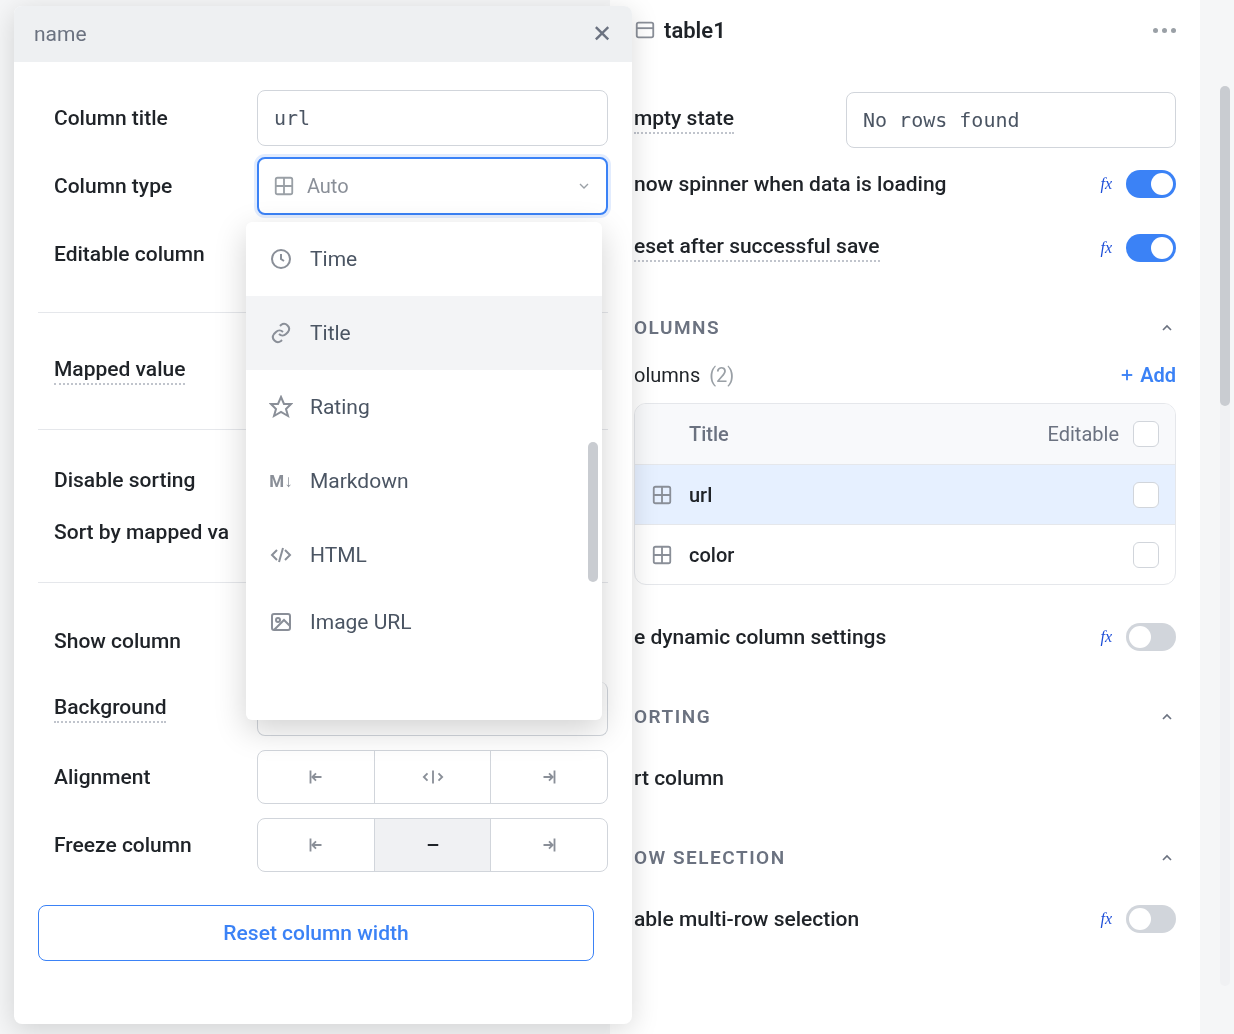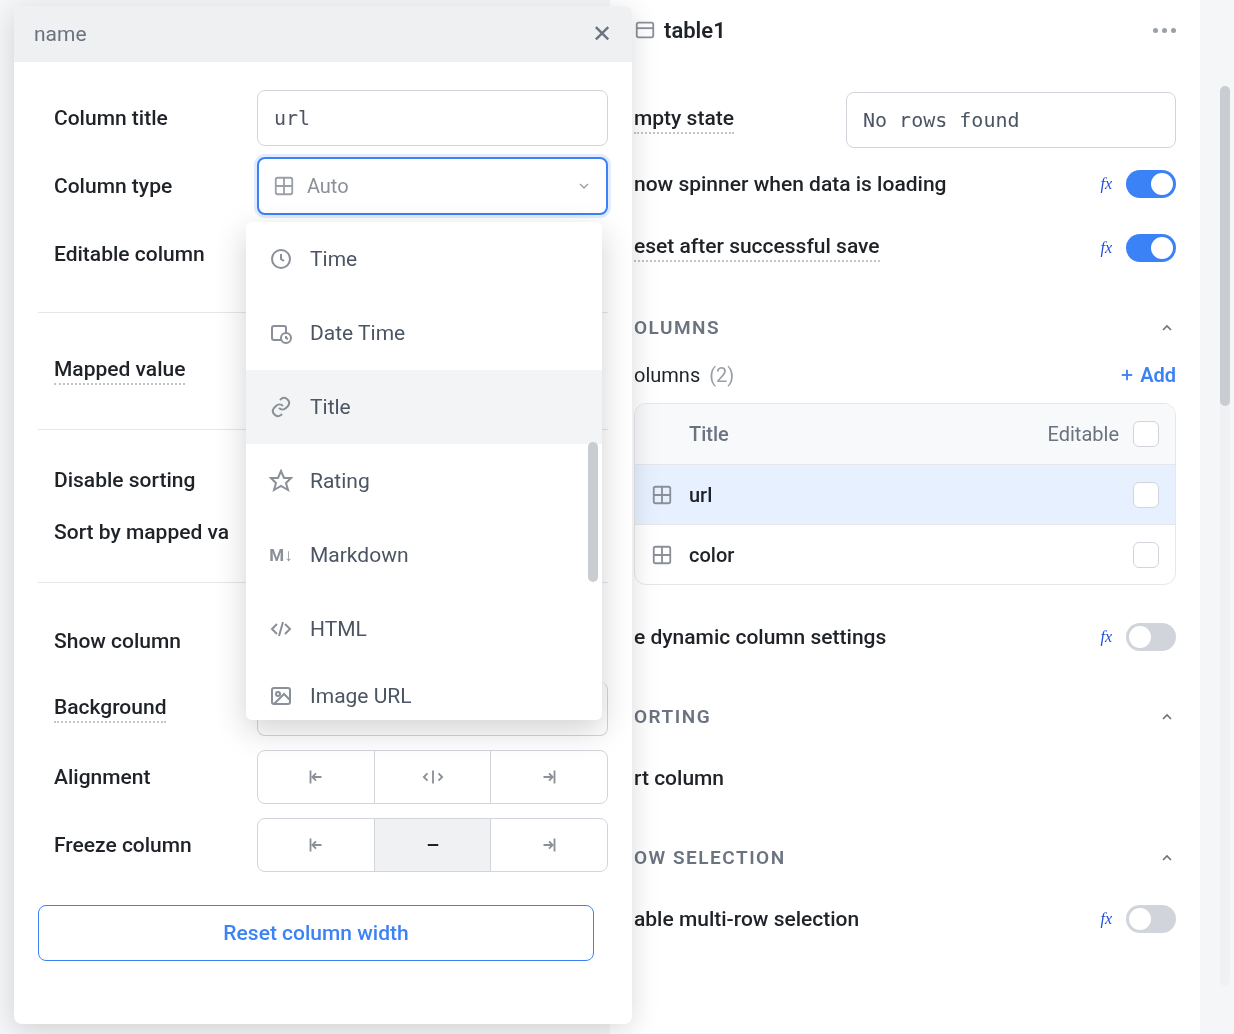--- a/index.html
+++ b/index.html
@@ -464,30 +464,20 @@
     <div class="dropdown">
       <div class="dd-item">
         <span class="ic">
           <svg width="24" height="24" viewBox="0 0 24 24" fill="none" stroke="currentColor" stroke-width="2">
               <circle cx="12" cy="12" r="9"></circle>
               <polyline points="12 7 12 12 15 14"></polyline>
             </svg>
         </span>
         <span>Time</span>
       </div>
-      <div class="dd-item">
-        <span class="ic">
-          <svg width="24" height="24" viewBox="0 0 24 24" fill="none" stroke="currentColor" stroke-width="2">
-              <rect x="3" y="5" width="14" height="14" rx="2"></rect>
-              <circle cx="17" cy="17" r="5" fill="#fff"></circle>
-              <polyline points="17 15 17 17 19 18"></polyline>
-            </svg>
-        </span>
-        <span>Date Time</span>
-      </div>
       <div class="dd-item hover">
         <span class="ic">
           <svg width="24" height="24" viewBox="0 0 24 24" fill="none" stroke="currentColor" stroke-width="2">
               <path d="M10 13a5 5 0 0 0 7 0l2-2a5 5 0 0 0-7-7l-1 1"></path>
               <path d="M14 11a5 5 0 0 0-7 0l-2 2a5 5 0 0 0 7 7l1-1"></path>
             </svg>
         </span>
         <span>Title</span>
       </div>
       <div class="dd-item">

